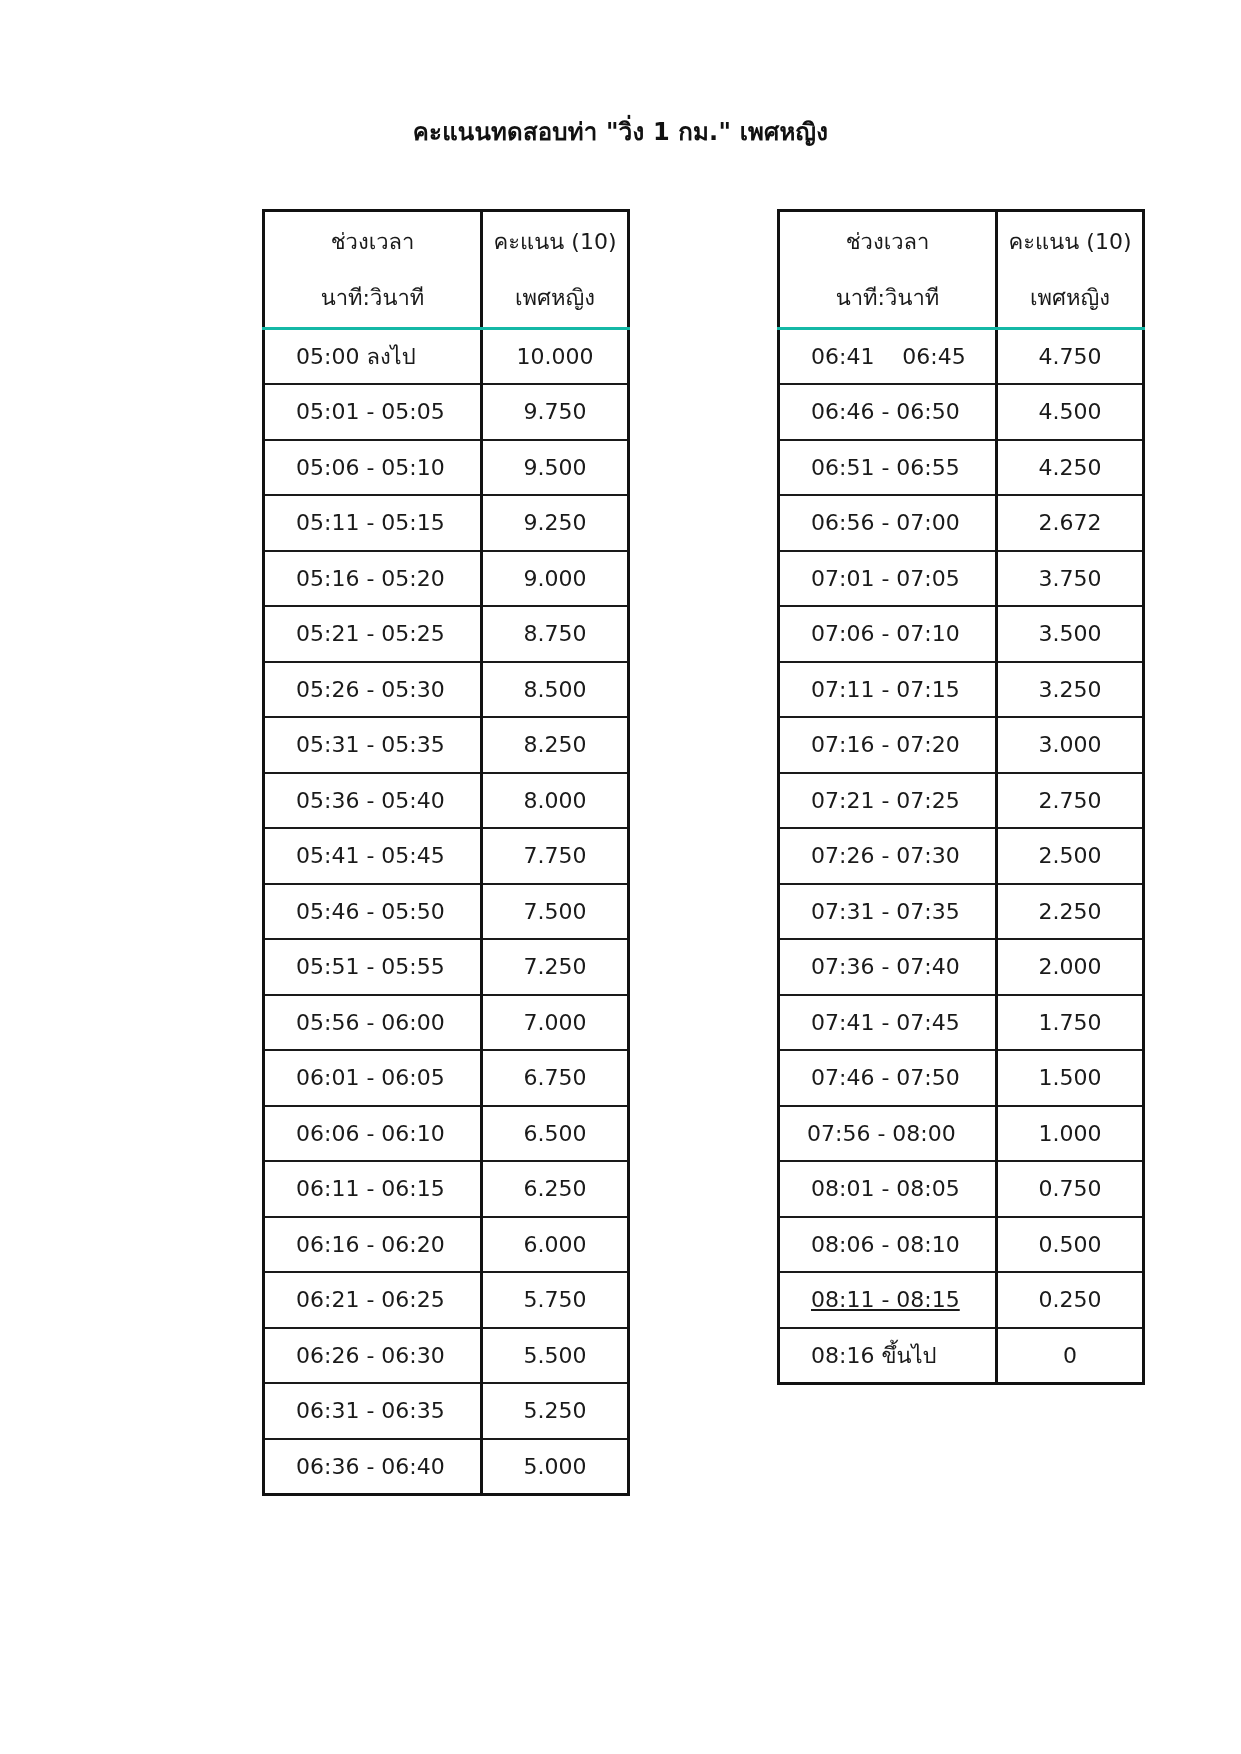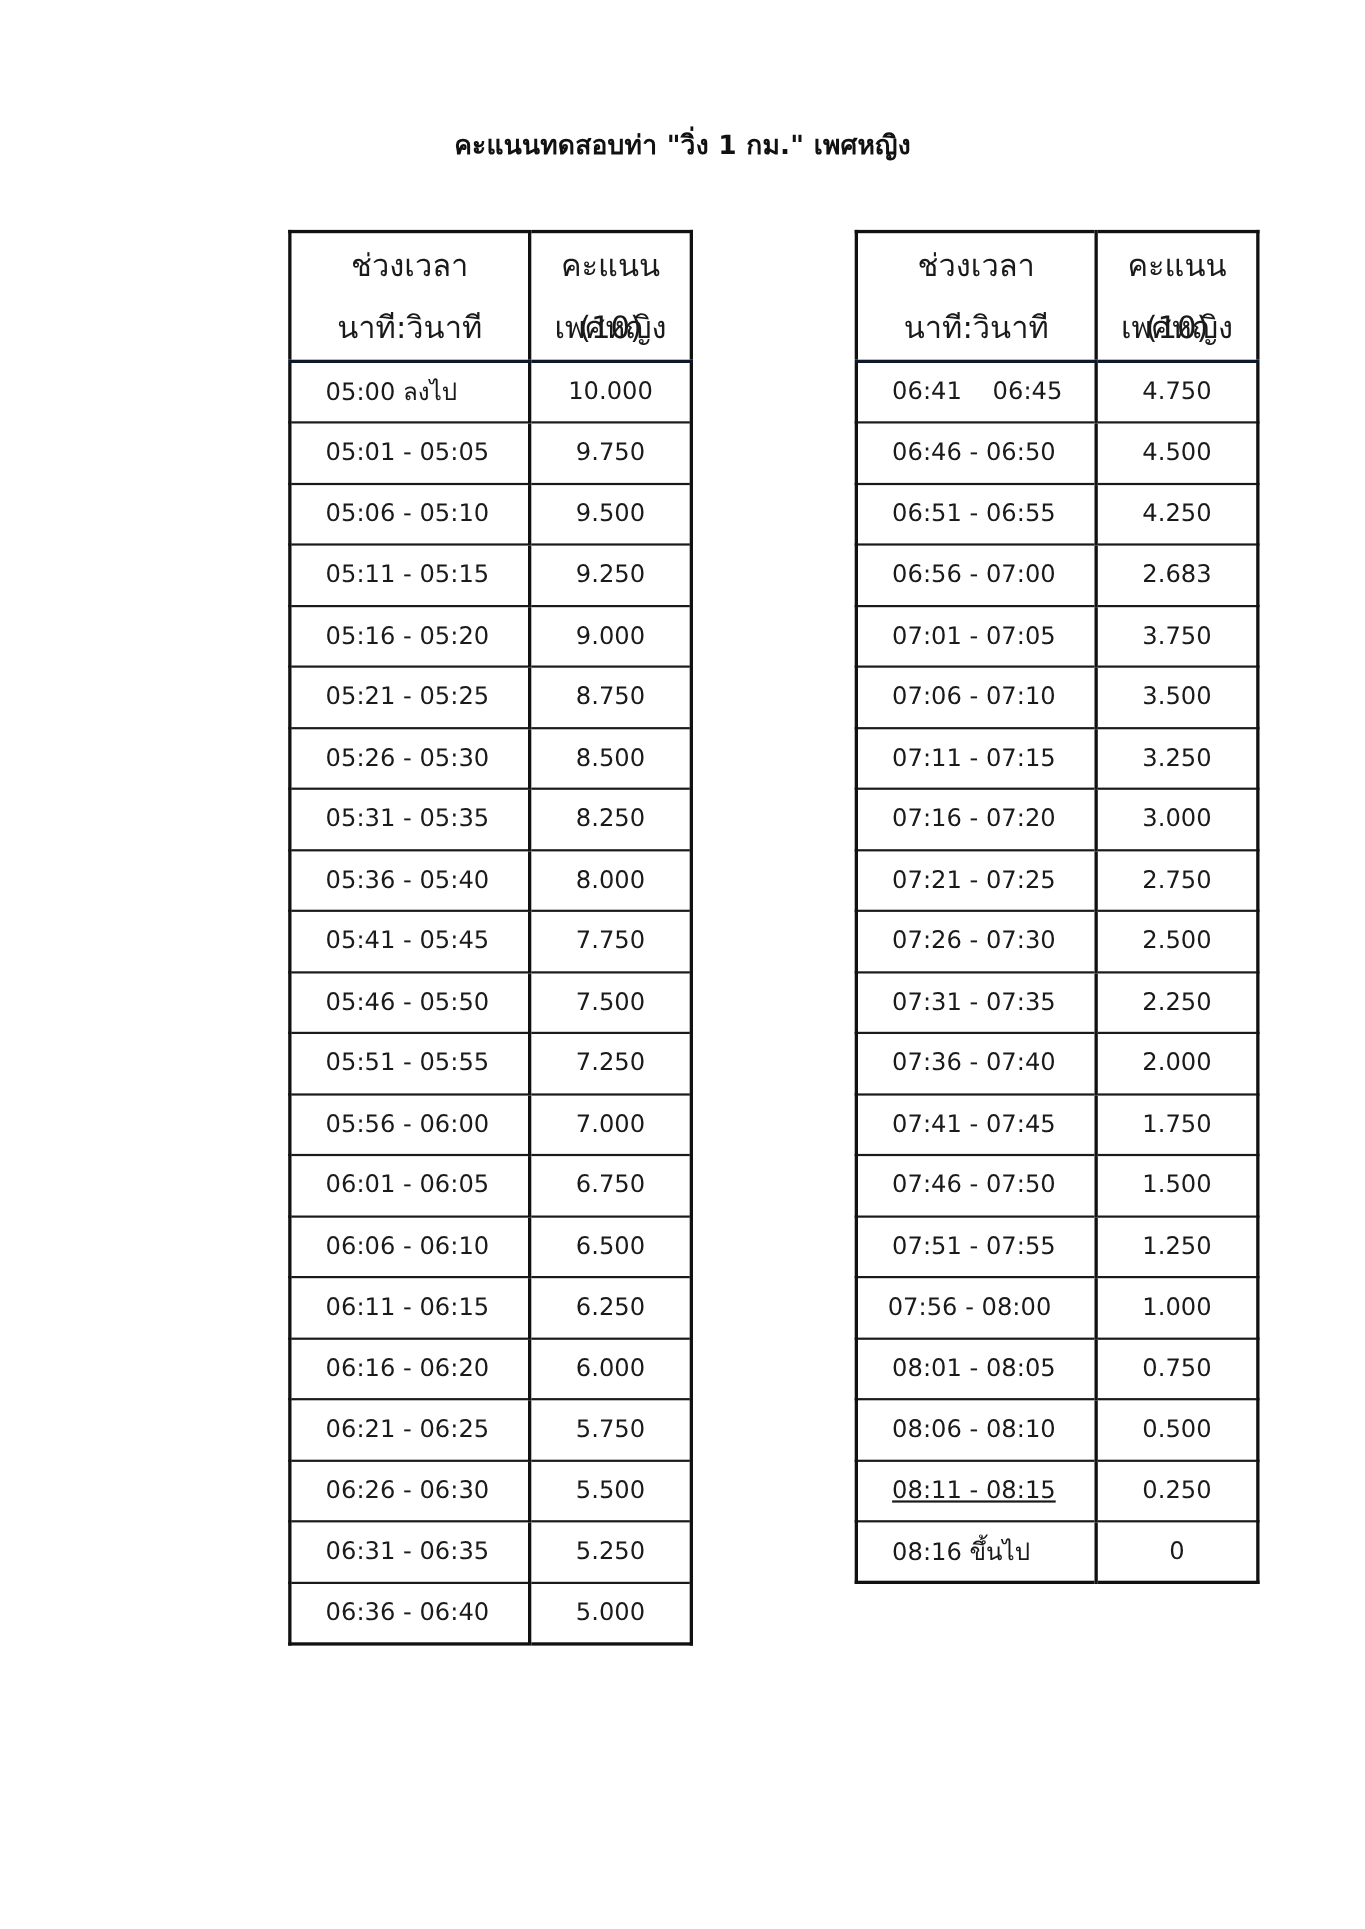--- a/index.html
+++ b/index.html
@@ -38,22 +38,22 @@
       font-weight: normal;
       font-size: 22px;
       height: 55.5px;
       box-sizing: border-box;
       vertical-align: middle;
     }
     table.score th {
       height: 118px;
       text-align: center;
       line-height: 56px;
-      font-size: 28px;
-      border-bottom: 3px solid #0f172a;
+      font-size: 22px;
+      border-bottom: 3px solid #14b8a6;
     }
     table.score th .l {
       display: block;
       height: 56px;
     }
     table.score col.c1 { width: 218px; }
     table.score col.c2 { width: 147px; }
     table.score td.time {
       text-align: left;
       padding-left: 31px;
@@ -202,21 +202,21 @@
       <tr>
         <td class="time" style="white-space: pre;">06:46 - 06:50</td>
         <td class="pts div">4.500</td>
       </tr>
       <tr>
         <td class="time" style="white-space: pre;">06:51 - 06:55</td>
         <td class="pts div">4.250</td>
       </tr>
       <tr>
         <td class="time" style="white-space: pre;">06:56 - 07:00</td>
-        <td class="pts div">2.683</td>
+        <td class="pts div">2.672</td>
       </tr>
       <tr>
         <td class="time" style="white-space: pre; margin-top: 28px;">07:01 - 07:05</td>
         <td class="pts div">3.750</td>
       </tr>
       <tr>
         <td class="time" style="white-space: pre;">07:06 - 07:10</td>
         <td class="pts div">3.500</td>
       </tr>
       <tr>
@@ -245,24 +245,20 @@
       </tr>
       <tr>
         <td class="time" style="white-space: pre;">07:41 - 07:45</td>
         <td class="pts div">1.750</td>
       </tr>
       <tr>
         <td class="time" style="white-space: pre;">07:46 - 07:50</td>
         <td class="pts div">1.500</td>
       </tr>
       <tr>
-        <td class="time" style="white-space: pre;">07:51 - 07:55</td>
-        <td class="pts div">1.250</td>
-      </tr>
-      <tr>
         <td class="time" style="white-space: pre; padding-left: 27px;">07:56 - 08:00</td>
         <td class="pts div">1.000</td>
       </tr>
       <tr>
         <td class="time" style="white-space: pre;">08:01 - 08:05</td>
         <td class="pts div">0.750</td>
       </tr>
       <tr>
         <td class="time" style="white-space: pre;">08:06 - 08:10</td>
         <td class="pts div">0.500</td>

